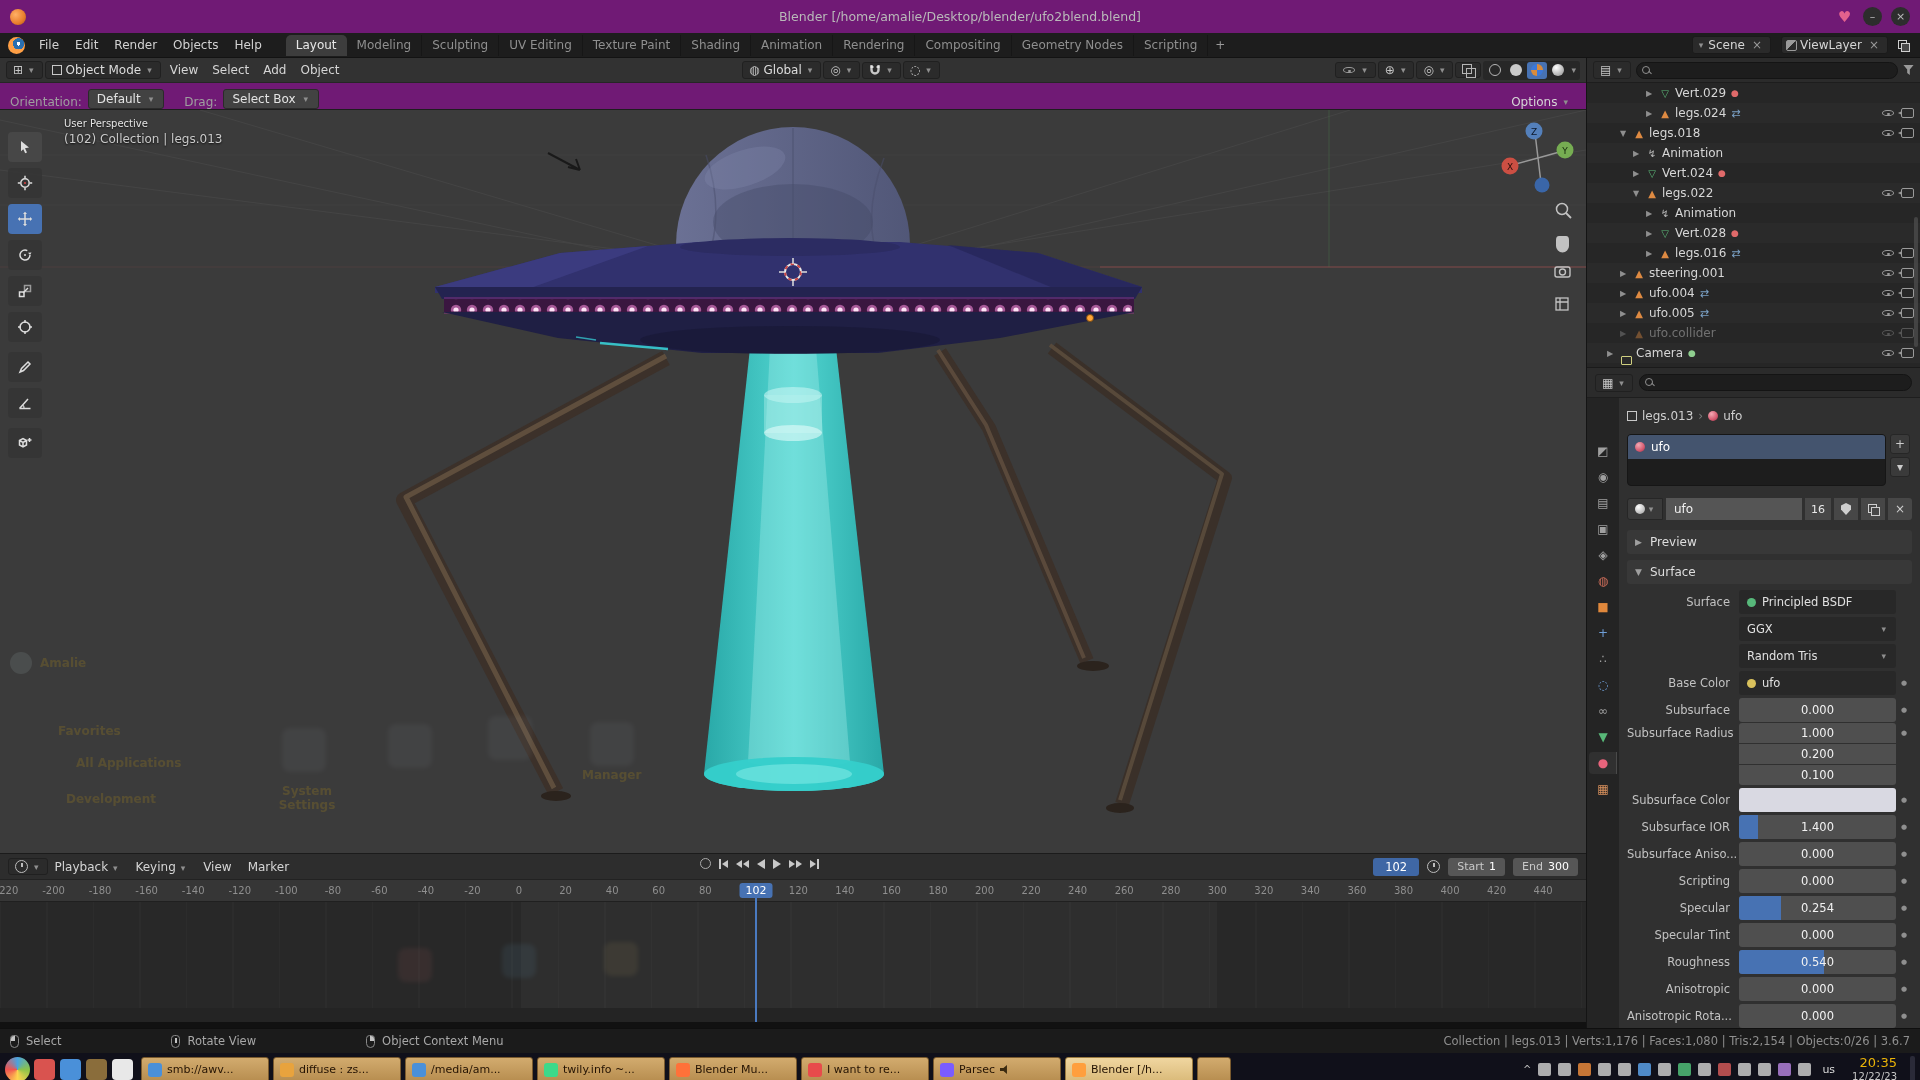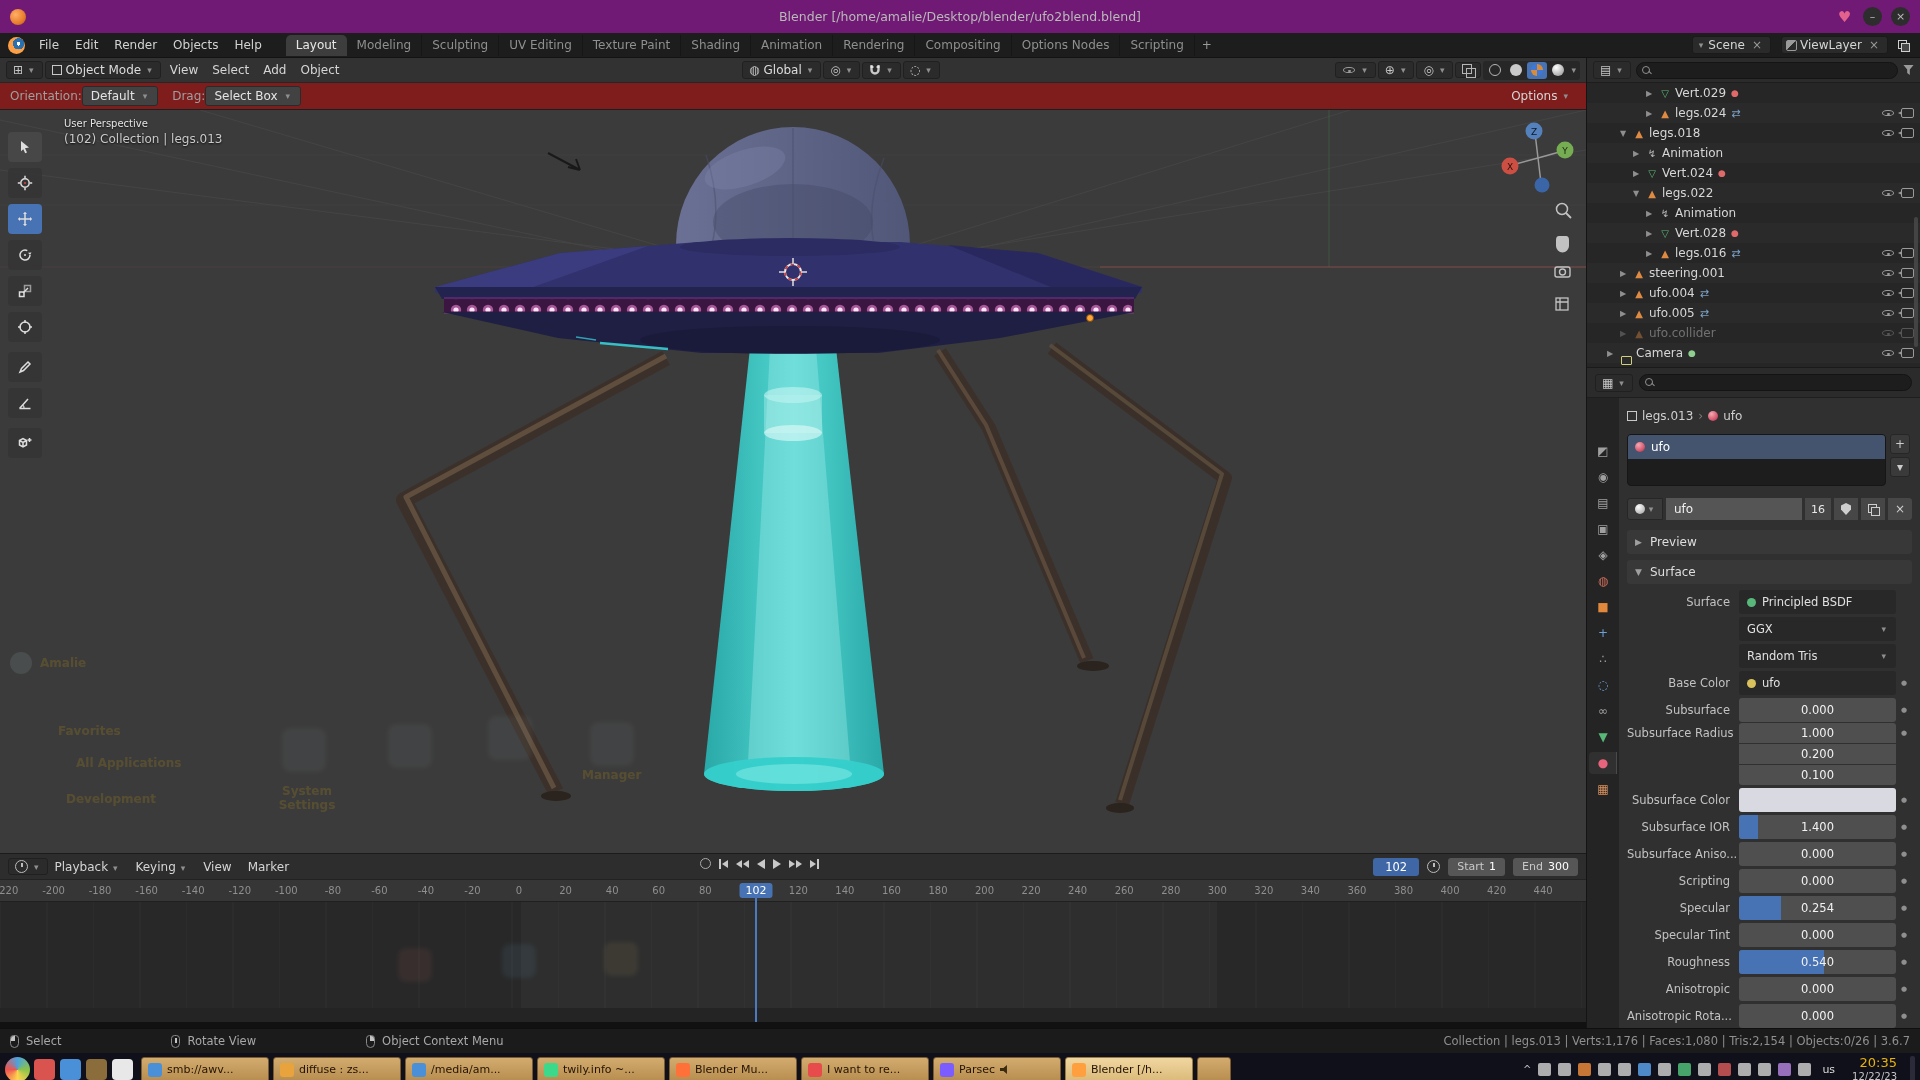--- a/index.html
+++ b/index.html
@@ -52,21 +52,21 @@
   .sph { width:12px; height:12px; border-radius:50%; }
   .sph.wire { border:1.5px solid #b5b5b5; }
   .sph.solid { background:#c9c9c9; }
   .sph.mat { background:conic-gradient(#d98b3c 0 25%, #3c78d9 0 50%, #d98b3c 0 75%, #3c78d9 0); }
   .sph.rend { background:radial-gradient(circle at 35% 30%, #fff, #8a8a8a); }
   .i-xray { width:12px; height:12px; position:relative; }
   .i-xray::before,.i-xray::after { content:""; position:absolute; width:8px; height:8px; border:1px solid #b5b5b5; }
   .i-xray::after { left:4px; top:4px; }
 
   
-  .toolsettings { height:27px; background:#7f1d1d; border-bottom:1px solid #1e1e1e; display:flex; align-items:center; padding:0 10px; }
+  .toolsettings { height:27px; background:#701a75; border-bottom:1px solid #1e1e1e; display:flex; align-items:flex-end; padding:0 10px; gap:6px; }
   .ts-label { color:#9f9f9f; }
   .ts-drop { display:flex; align-items:center; gap:6px; background:#424242; border:1px solid #2a2a2a; border-radius:3px; padding:2px 8px; color:#e3e3e3; }
   .options { margin-left:auto; display:flex; align-items:center; gap:4px; color:#d5d5d5; padding-right:6px; }
 
   
   .viewport { position:relative; height:743px; background:#3b3b3b; overflow:hidden; }
   .vp-svg { position:absolute; inset:0; }
   .vp-text { position:absolute; left:64px; top:8px; text-shadow:0 1px 2px rgba(0,0,0,.8); pointer-events:none; }
   .vp-text .l1 { color:#e4e4e4; font-size:10px; }
   .vp-text .l2 { color:#cacaca; font-size:12px; margin-top:3px; }
@@ -259,21 +259,21 @@
     <span id="tb-tabs">
         <span class="tab active">Layout</span>
         <span class="tab">Modeling</span>
         <span class="tab">Sculpting</span>
         <span class="tab">UV Editing</span>
         <span class="tab">Texture Paint</span>
         <span class="tab">Shading</span>
         <span class="tab">Animation</span>
         <span class="tab">Rendering</span>
         <span class="tab">Compositing</span>
-        <span class="tab">Options Nodes</span>
+        <span class="tab">Geometry Nodes</span>
         <span class="tab">Scripting</span>
         <span class="tab addtab">+</span>
       </span>
     <span class="tb-right">
       <span class="tb-widget">
         <span class="chev">▾</span>
         <span class="lbl">Scene</span>
         <span class="xbtn">×</span>
       </span>
       <span class="tb-widget">

